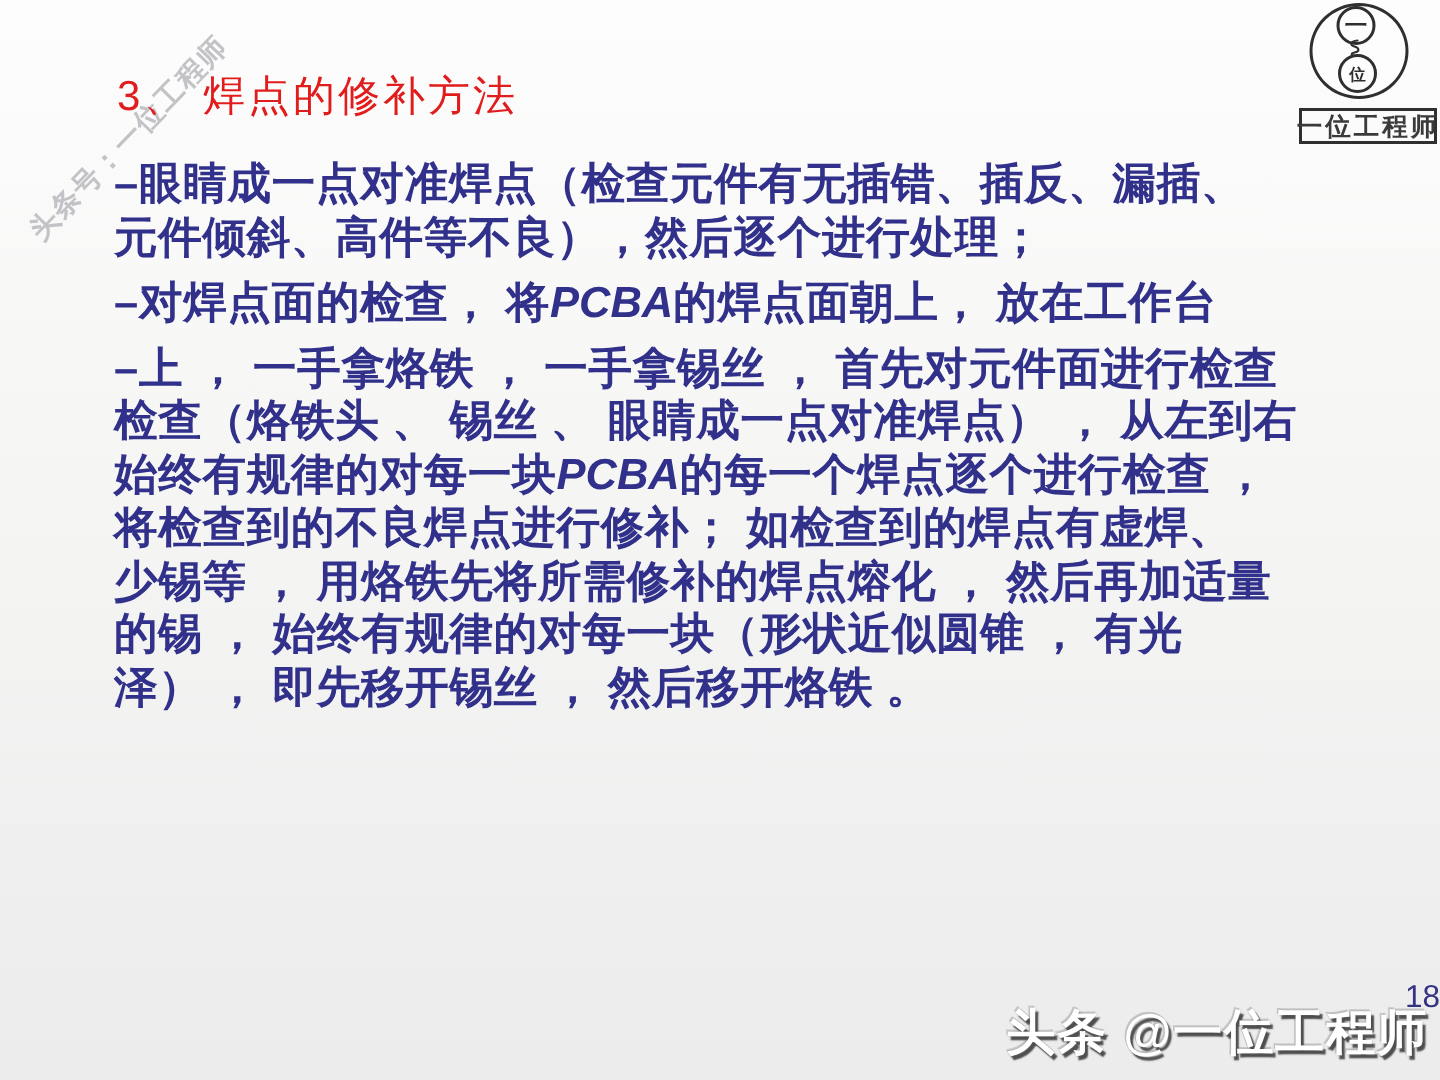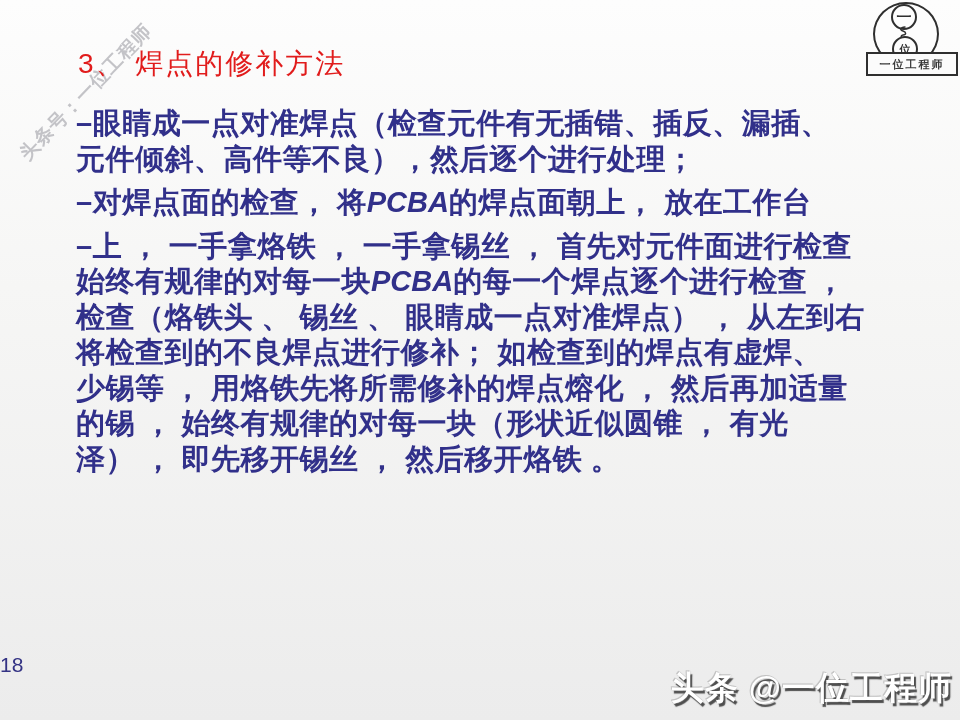--- a/index.html
+++ b/index.html
@@ -29,21 +29,21 @@
   
   .body-block{
     position:absolute;left:76px;top:106px;width:850px;z-index:2;
     color:#31308a;font-size:29px;font-weight:600;
   }
   .para{margin:0 0 8px 0;}
   .line{height:35.5px;line-height:35.5px;white-space:nowrap;letter-spacing:0.5px;}
   .seg-b{font-weight:800;letter-spacing:0;font-style:italic;}
   
   .page-num{
-    position:absolute;left:0;right:0;top:653px;text-align:left;
+    position:absolute;left:0;right:0;top:653px;text-align:right;
     font-size:21px;color:#343384;z-index:2;
   }
   
   .wm-bottom{
     position:absolute;right:8px;top:666px;z-index:3;
     font-size:33px;font-weight:700;color:#ffffff;white-space:nowrap;
     text-shadow:2px 3px 1px #4e4e4e,-1px -1px 0 rgba(90,90,90,0.25),0 0 1px #9a9a9a;
     letter-spacing:1px;
   }
   
@@ -54,24 +54,24 @@
   }
   .logo .inner-circle{
     position:absolute;border:2px solid #2f2f2f;border-radius:50%;background:#fdfdfd;
     display:flex;align-items:center;justify-content:center;
     color:#2f2f2f;
   }
   .logo .c-top{left:31px;top:4px;width:22px;height:22px;font-size:15px;font-weight:800;}
   .logo .c-bottom{left:32px;top:36px;width:22px;height:22px;font-size:11px;font-weight:700;}
   .logo .swirl{position:absolute;left:36px;top:26px;width:14px;height:13px;}
   .logo .label-box{
-    position:absolute;left:6px;top:52px;width:88px;height:20px;
+    position:absolute;left:6px;top:72px;width:88px;height:20px;
     border:2px solid #2f2f2f;background:#fbfbfb;
     display:flex;align-items:center;justify-content:center;
-    font-size:11px;color:#3a3a3a;letter-spacing:2px;font-weight:600;
+    font-size:17px;color:#3a3a3a;letter-spacing:2px;font-weight:600;
     white-space:nowrap;
   }
 </style>
 </head>
 <body>
 
 <div class="slide">
 
   <div class="wm-diagonal">头条号：一位工程师</div>
 
@@ -80,22 +80,22 @@
   <div class="body-block">
       <div class="para">
         <div class="line"><span>–眼睛成一点对准焊点（检查元件有无插错、插反、漏插、</span></div>
         <div class="line"><span>元件倾斜、高件等不良），然后逐个进行处理；</span></div>
       </div>
       <div class="para">
         <div class="line"><span>–对焊点面的检查， 将</span><span class="seg-b">PCBA</span><span>的焊点面朝上， 放在工作台</span></div>
       </div>
       <div class="para">
         <div class="line"><span>–上 ， 一手拿烙铁 ， 一手拿锡丝 ， 首先对元件面进行检查</span></div>
+        <div class="line"><span>检查（烙铁头 、 锡丝 、 眼睛成一点对准焊点） ， 从左到右</span></div>
         <div class="line"><span>始终有规律的对每一块</span><span class="seg-b">PCBA</span><span>的每一个焊点逐个进行检查 ，</span></div>
-        <div class="line"><span>检查（烙铁头 、 锡丝 、 眼睛成一点对准焊点） ， 从左到右</span></div>
         <div class="line"><span>将检查到的不良焊点进行修补； 如检查到的焊点有虚焊、</span></div>
         <div class="line"><span>少锡等 ， 用烙铁先将所需修补的焊点熔化 ， 然后再加适量</span></div>
         <div class="line"><span>的锡 ， 始终有规律的对每一块（形状近似圆锥 ， 有光</span></div>
         <div class="line"><span>泽） ， 即先移开锡丝 ， 然后移开烙铁 。</span></div>
       </div>
     </div>
 
   <div class="page-num">18</div>
 
   <div class="wm-bottom">头条 @一位工程师</div>

